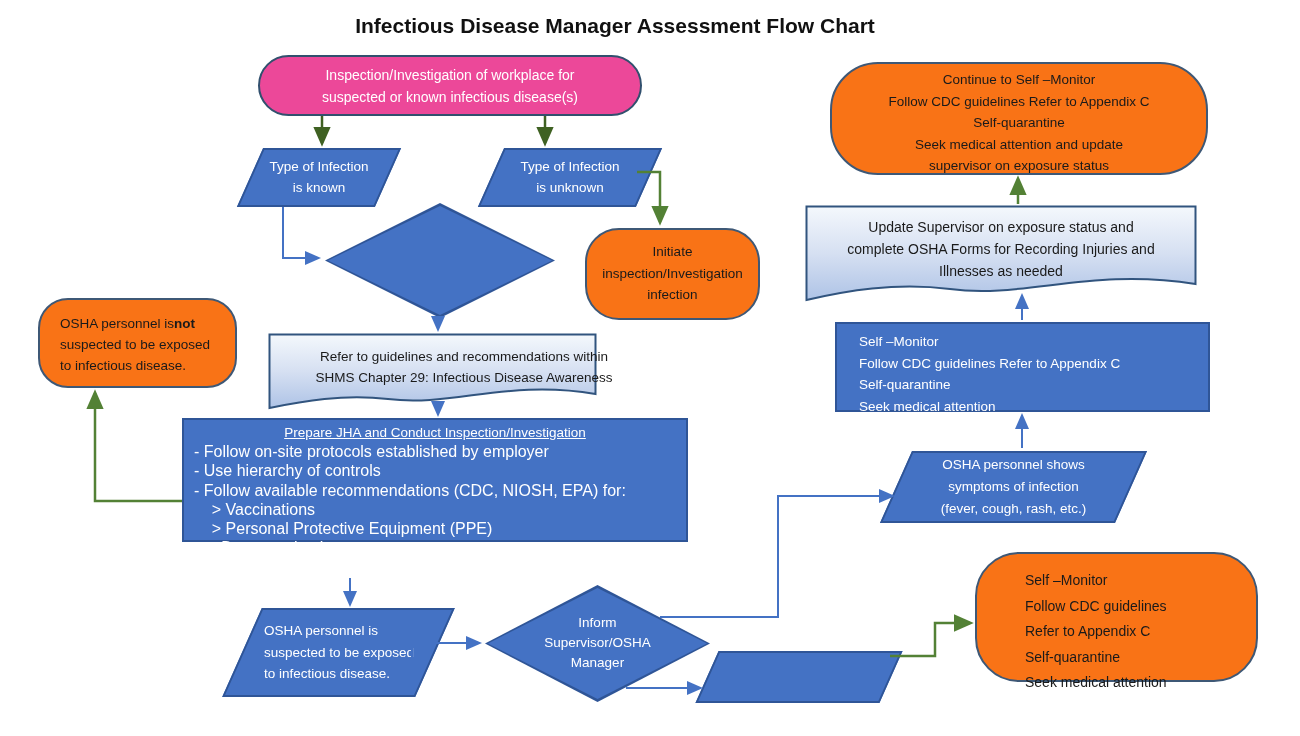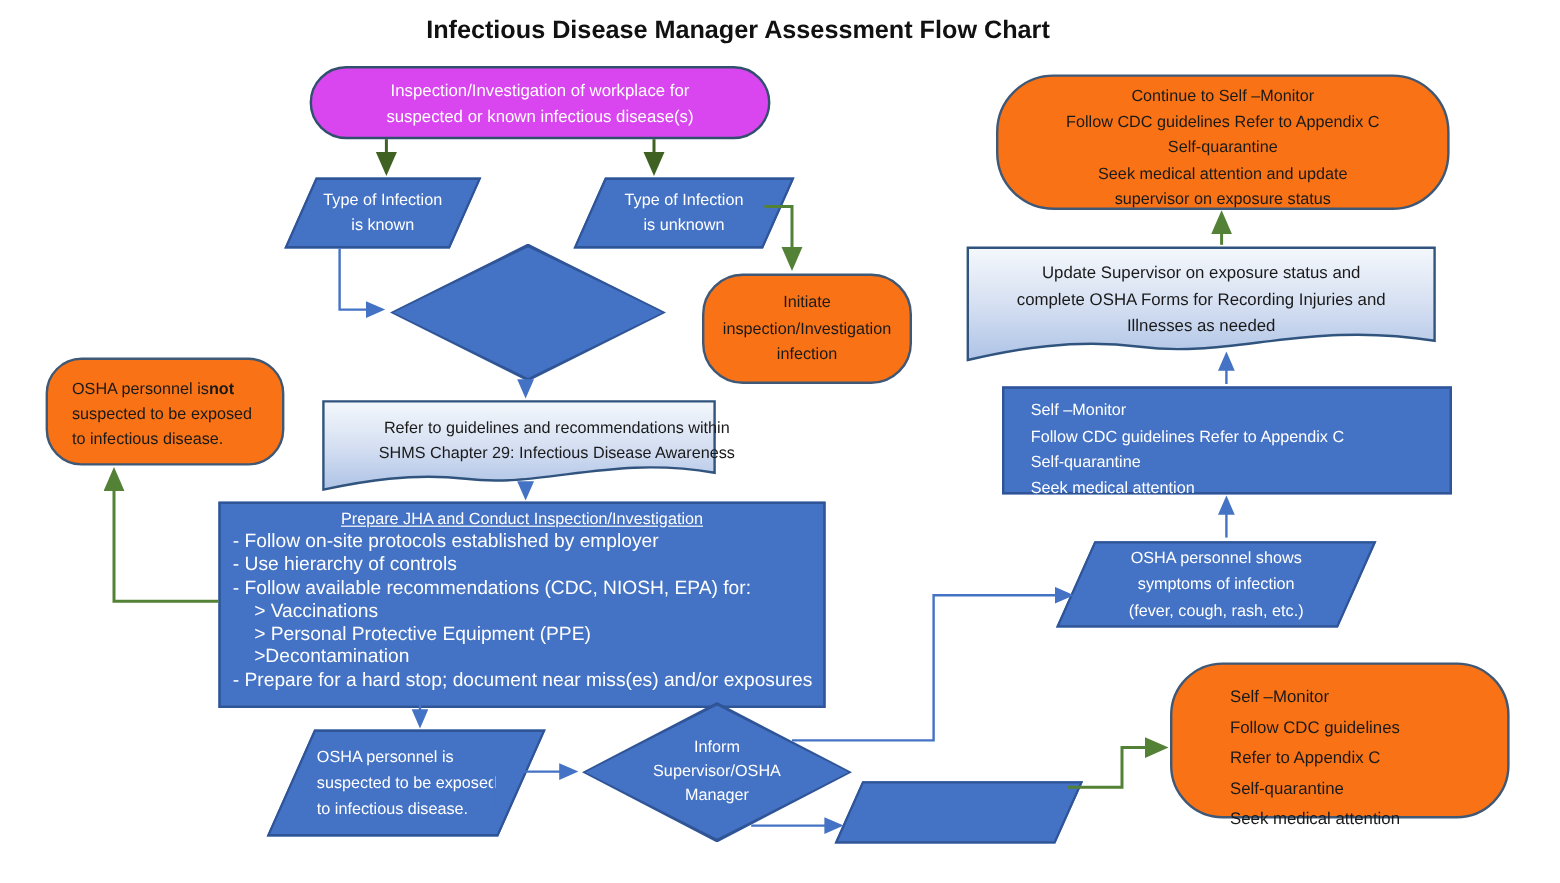--- a/index.html
+++ b/index.html
@@ -14,21 +14,21 @@
   
   .para .bg{position:absolute;inset:0;background:#4472C4;border:2px solid #2F5597;
             transform:skewX(-24deg);box-sizing:border-box;}
   
   .diamond .bg{position:absolute;inset:0;background:#2F5597;
                clip-path:polygon(50% 0,100% 50%,50% 100%,0 50%);}
   .diamond .bg i{position:absolute;inset:3px;background:#4472C4;
                clip-path:polygon(50% 0,100% 50%,50% 100%,0 50%);}
   
   .pill{background:#f97316;border:2px solid #3E5876;}
-  .ovalstart{background:#d946ef;border:2px solid #31506E;}
+  .ovalstart{background:#ec4899;border:2px solid #31506E;}
   .bluerect{background:#4472C4;border:2px solid #2F5597;}
   .doctxt{position:absolute;inset:0;z-index:2;white-space:pre-line;}
   .f135{font-size:13.5px;}
   .f13{font-size:16px;}
   .f14{font-size:14px;}
   .prew{white-space:pre-wrap;}
   .u{text-decoration:underline;}
   svg.wires{position:absolute;left:0;top:0;z-index:3;pointer-events:none;}
   .docsvg{position:absolute;left:0;top:0;z-index:1;}
 </style>
@@ -82,21 +82,21 @@
           <stop offset="50%" stop-color="#D6E0F2"></stop>
         <stop offset="100%" stop-color="#AEC3E6"></stop>
       </linearGradient>
     </defs>
     <path d="M1.5,1.5 H327.5 V61 C240,46 185,74 120,66 C75,61 35,68 1.5,75 Z" fill="url(#g1)" stroke="#31547E" stroke-width="2"></path>
   </svg>
   <div class="doctxt center f135" style="padding-top:13px;line-height:21px;">Refer to guidelines and recommendations within
 SHMS Chapter 29: Infectious Disease Awareness</div>
 </div>
 
-<div class="node bluerect" style="left:182px;top:418px;width:506px;height:172px;">
+<div class="node bluerect" style="left:182px;top:418px;width:506px;height:124px;">
   <div class="txt center white f135 u" style="padding-top:5px;">Prepare JHA and Conduct Inspection/Investigation</div>
   <div class="txt white f13 prew" style="padding:2px 8px 0 10px;line-height:19.3px;">- Follow on-site protocols established by employer
 - Use hierarchy of controls
 - Follow available recommendations (CDC, NIOSH, EPA) for:
     &gt; Vaccinations
     &gt; Personal Protective Equipment (PPE)
     &gt;Decontamination
 - Prepare for a hard stop; document near miss(es) and/or exposures</div>
 </div>
 

